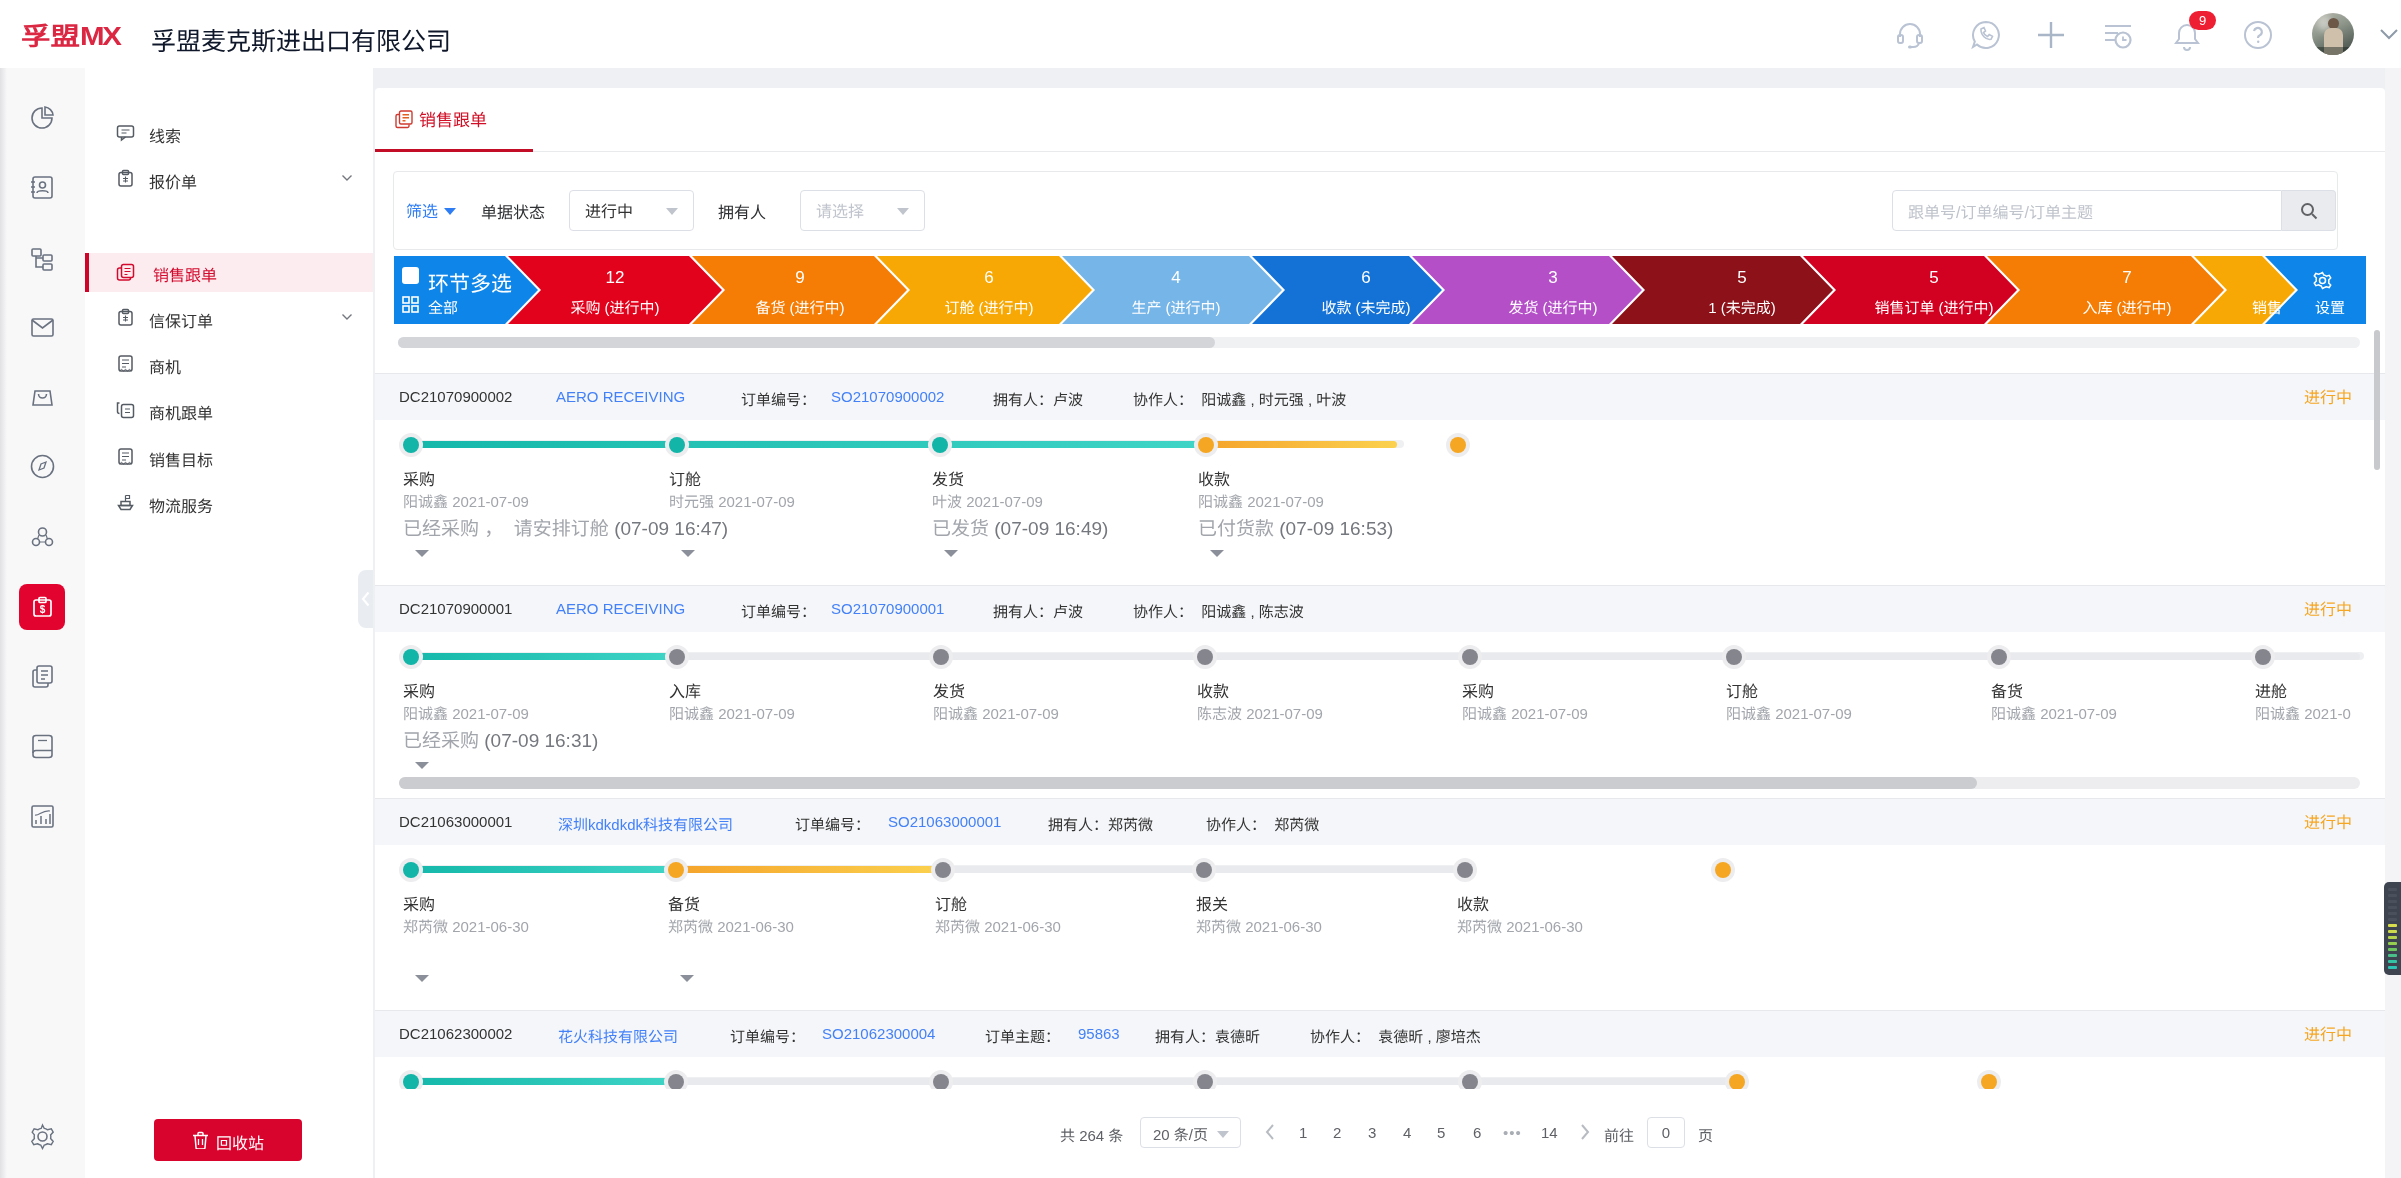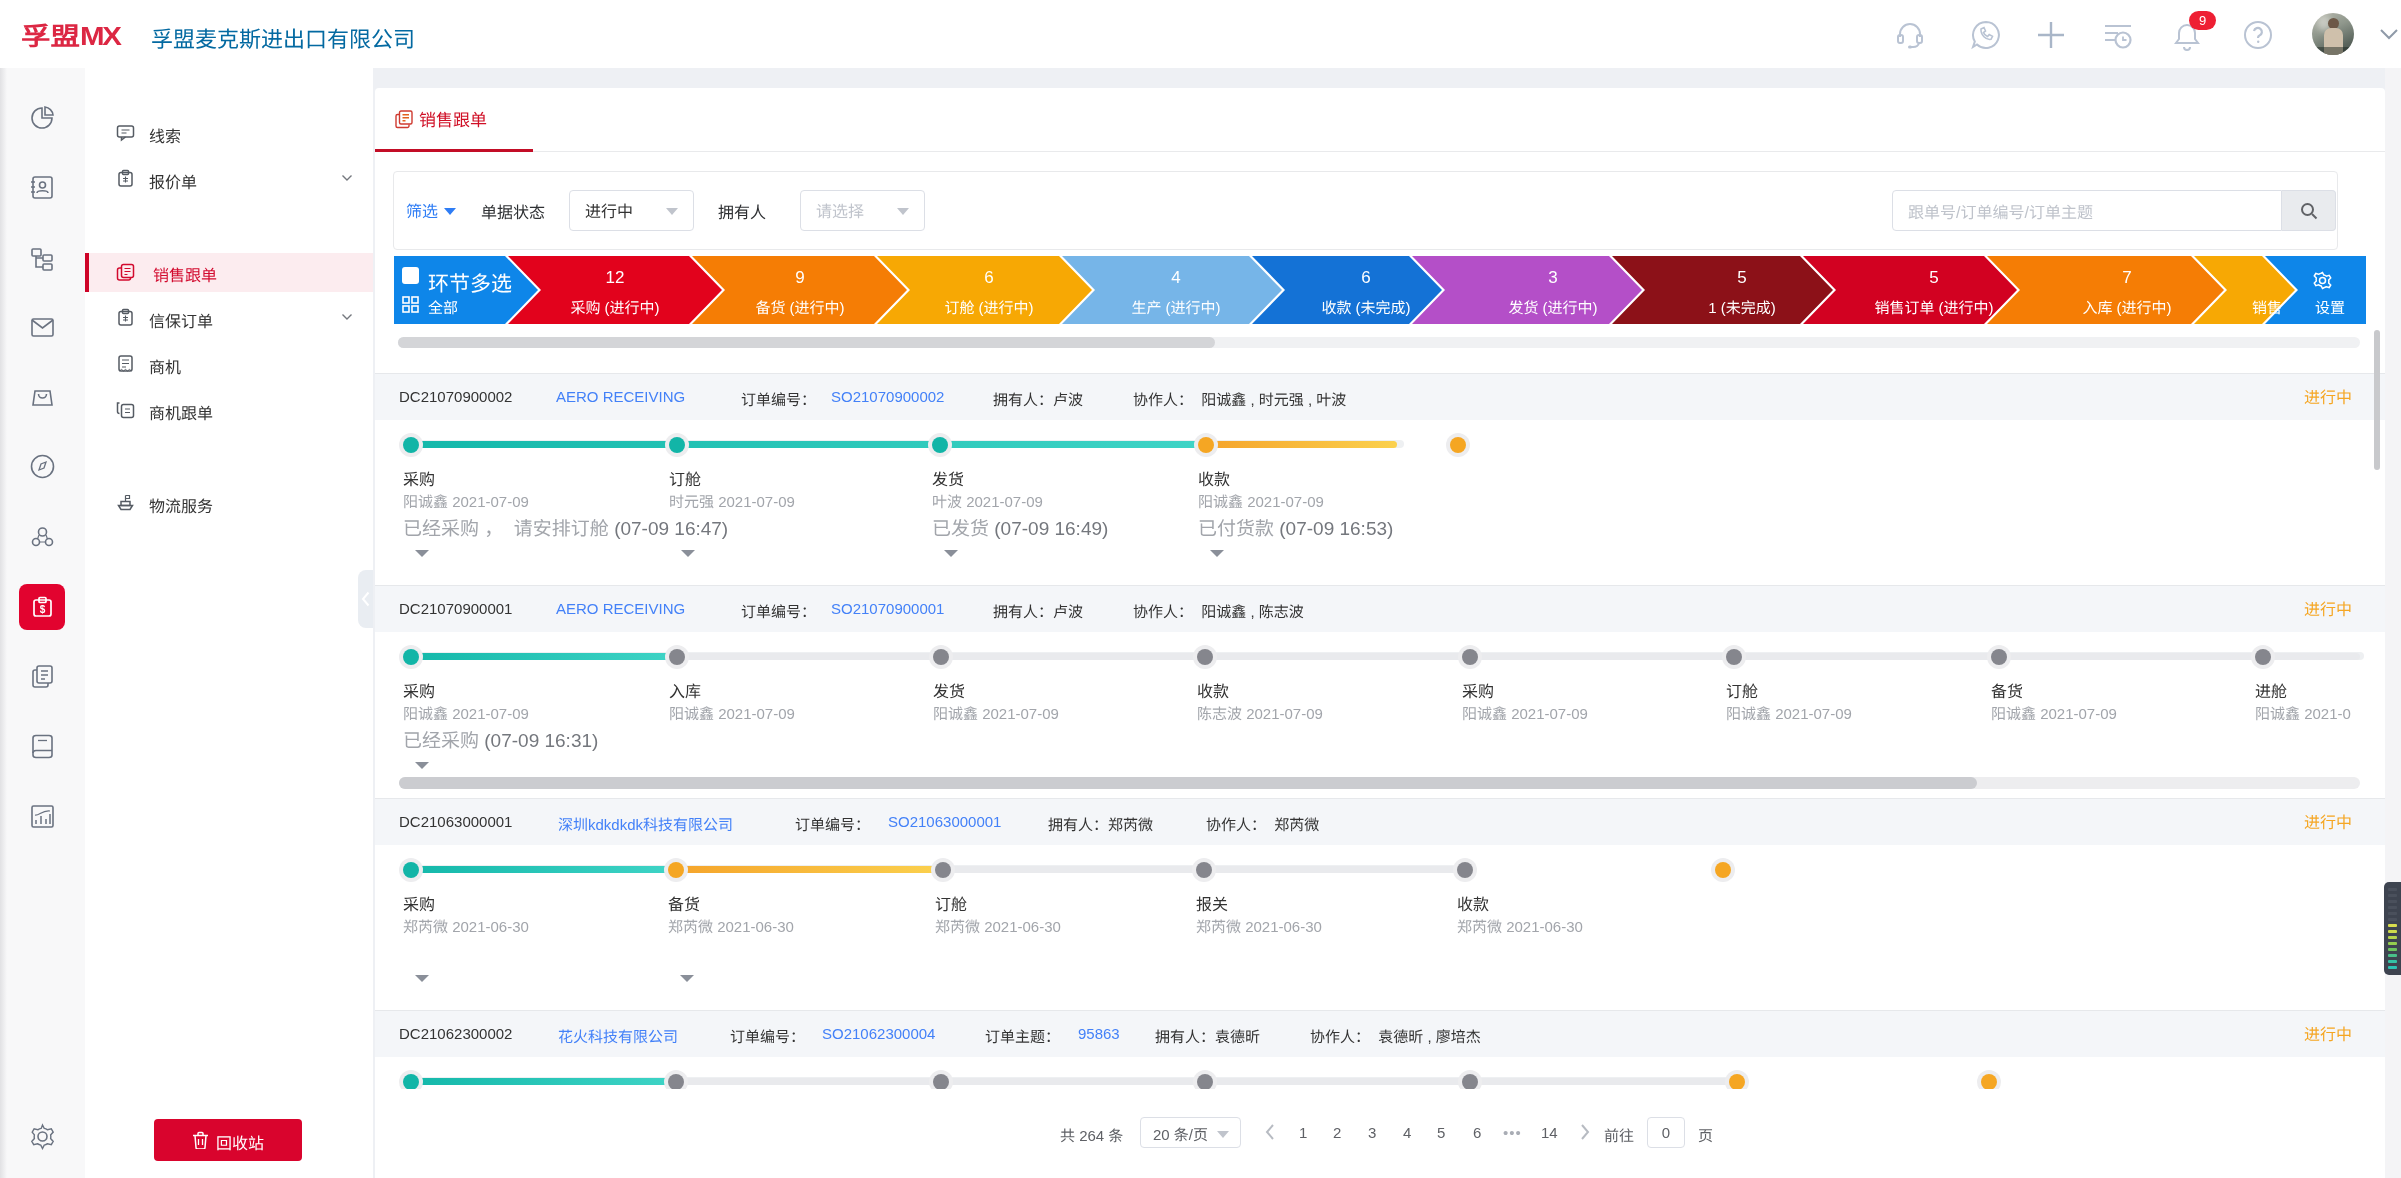--- a/index.html
+++ b/index.html
@@ -2,21 +2,21 @@
 <html lang="zh-CN"><head>
 <meta charset="utf-8">
 <title>销售跟单</title>
 <style>
 * { margin:0; padding:0; box-sizing:border-box; }
 html,body { width:2401px; height:1178px; overflow:hidden; }
 body { font-family:"Liberation Sans",sans-serif; background:#fff; color:#333; position:relative; }
 .abs { position:absolute; }
 #hdr { position:absolute; left:0; top:0; width:2401px; height:68px; background:#fff; z-index:30; }
 #logo { position:absolute; left:21px; top:16px; font-size:25px; transform:scaleX(1.18); transform-origin:left center; font-weight:bold; color:#dc2743; letter-spacing:0px; }
-#corp { position:absolute; left:151px; top:21px; font-size:22px; color:#0369a1; }
+#corp { position:absolute; left:151px; top:21px; font-size:25px; color:#0f172a; }
 #rail { position:absolute; left:0; top:68px; width:85px; height:1110px; background:#f8f8f9; z-index:20; }
 #railActive { position:absolute; left:19px; top:516px; width:46px; height:46px; background:#e2032f; border-radius:8px; }
 #menu { position:absolute; left:85px; top:68px; width:288px; height:1110px; background:#fff; z-index:20; }
 .mi { position:absolute; left:0; width:288px; height:46px; }
 .mi .t { position:absolute; left:64px; top:13px; font-size:16px; color:#333; }
 .mi svg.mic { position:absolute; left:31px; top:13px; }
 .mi svg.mchev { position:absolute; right:20px; top:18px; }
 .mi.active { background:#fcecef; border-left:4px solid #ce0428; }
 .mi.active .t { color:#d20a2e; }
 #recycle { position:absolute; left:69px; top:1051px; width:148px; height:42px; background:#d9042d; border-radius:4px; color:#fff; font-size:16px; }
@@ -221,20 +221,28 @@
       <span class="t">商机</span>
     </div>
     <div class="mi" style="top:319px;">
       <svg class="mic" width="19" height="19" viewBox="0 0 19 19" stroke="#555b63" stroke-width="1.5" fill="none">
         <rect x="5.5" y="4.5" width="12" height="13" rx="2"></rect>
         <path d="M5.5 7 h-2 a2 2 0 0 0 0 .1 v8.4 a2 2 0 0 0 2 2" transform="translate(-2,-4)"></path>
         <path d="M9 9 h5 M9 12.5 h5" stroke-width="1.2"></path>
       </svg>
       <span class="t">商机跟单</span>
     </div>
+    <div class="mi" style="top:366px;">
+      <svg class="mic" width="19" height="19" viewBox="0 0 19 19" stroke="#555b63" stroke-width="1.5" fill="none">
+        <rect x="3" y="2" width="13" height="15" rx="2"></rect>
+        <path d="M6 6 h7 M6 9.5 h7 M6 13 h4" stroke-width="1.2"></path>
+        <path d="M3.5 17 l2 -1.6 2 1.6 2 -1.6 2 1.6 2 -1.6 2 1.6" stroke-width="1"></path>
+      </svg>
+      <span class="t">销售目标</span>
+    </div>
     <div class="mi" style="top:412px;">
       <svg class="mic" width="19" height="19" viewBox="0 0 19 19" stroke="#555b63" stroke-width="1.5" fill="none">
         <path d="M2.5 12.5 h14 l-2.5 4 h-9 z"></path>
         <rect x="5" y="8.5" width="9" height="4"></rect>
         <path d="M9.5 8.5 v-6 M9.5 2.5 h4 v3 h-4" stroke-width="1.2"></path>
       </svg>
       <span class="t">物流服务</span>
     </div>
     <div class="mi active" style="top:185px;height:39px;">
       <svg class="mic" style="left:27px;top:10px;" width="19" height="19" viewBox="0 0 19 19" stroke="#d20a2e" stroke-width="1.5" fill="none">

